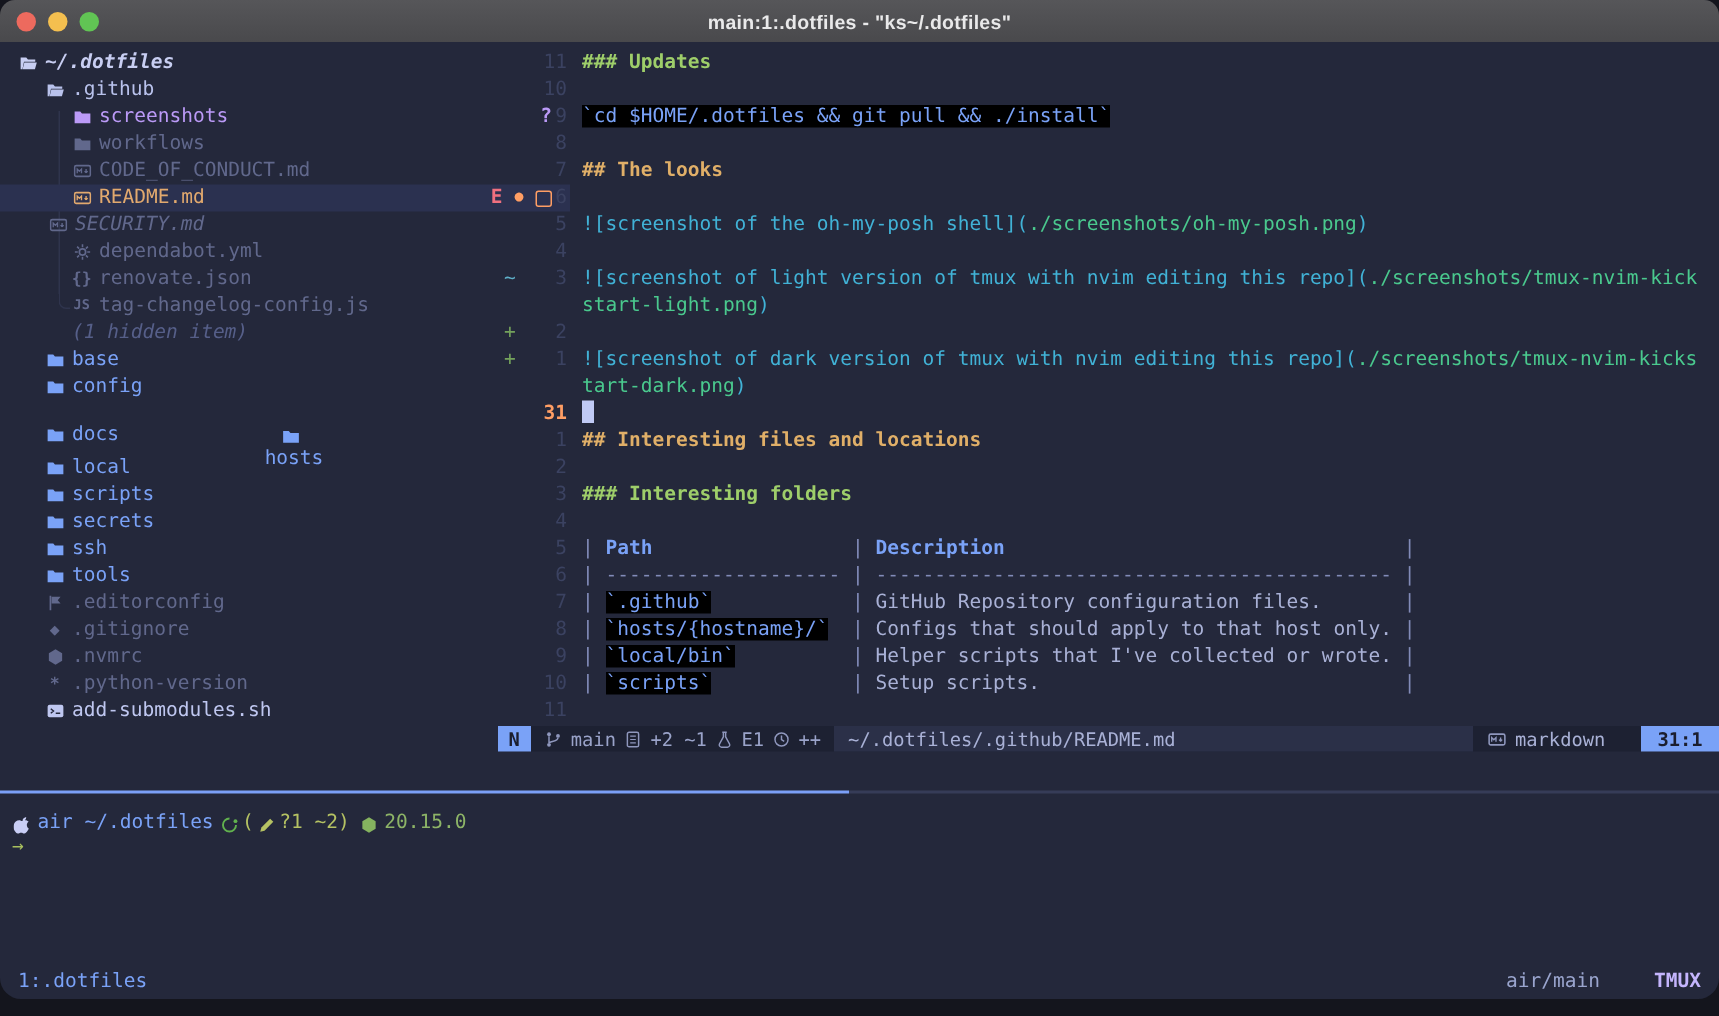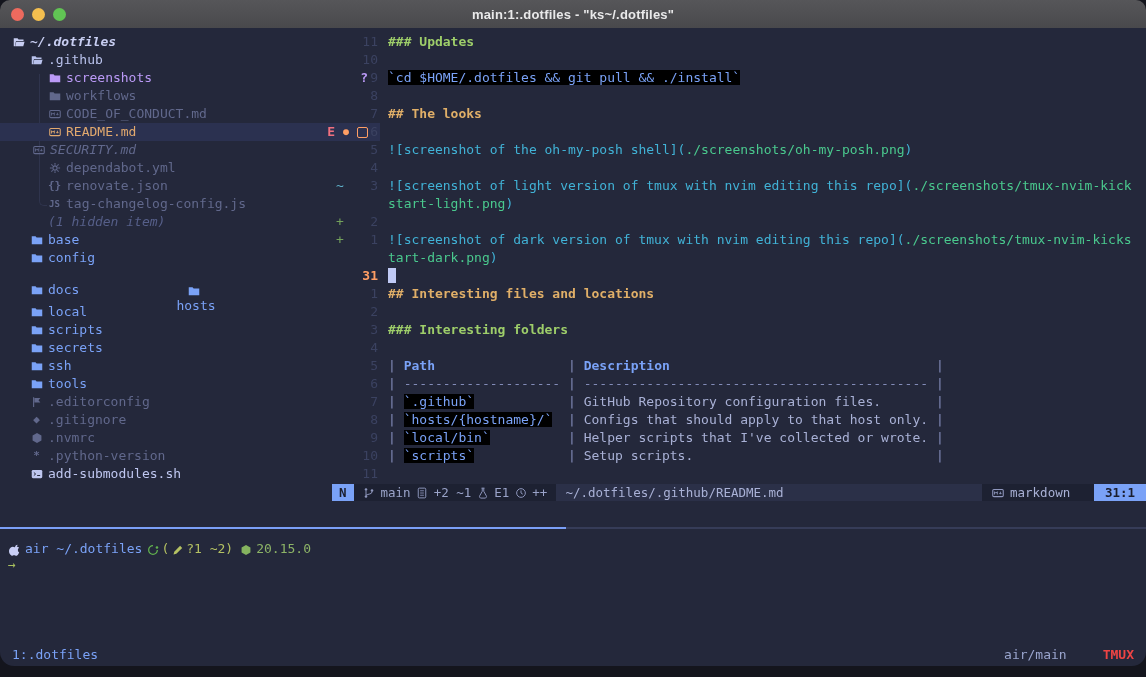--- a/index.html
+++ b/index.html
@@ -83,21 +83,21 @@
   .p-pencil{color:#b5c263;margin:0 2px;}
   .p-node-icon{color:#85b35f;margin:0 4px 0 6px;}
   .p-green{color:#8db467;}
   .arrow{position:absolute;top:528px;left:8px;height:18px;line-height:18px;color:#a8bf5e;}
   
   .tmux-bar{position:absolute;left:0;right:0;top:617px;height:18px;display:flex;align-items:center;
             padding:0 12px;font-size:13px;}
   .tm-session{color:#7aa2f7;}
   .tm-right{margin-left:auto;display:flex;gap:36px;align-items:center;}
   .tm-host{color:#9aa5ce;}
-  .tm-label{color:#ef4444;font-weight:bold;}
+  .tm-label{color:#c4b5fd;font-weight:bold;}
 </style>
 </head>
 <body>
 
 <div class="window">
 
   <div class="titlebar">
     <div class="lights">
       <span class="light red"></span>
       <span class="light yellow"></span>

